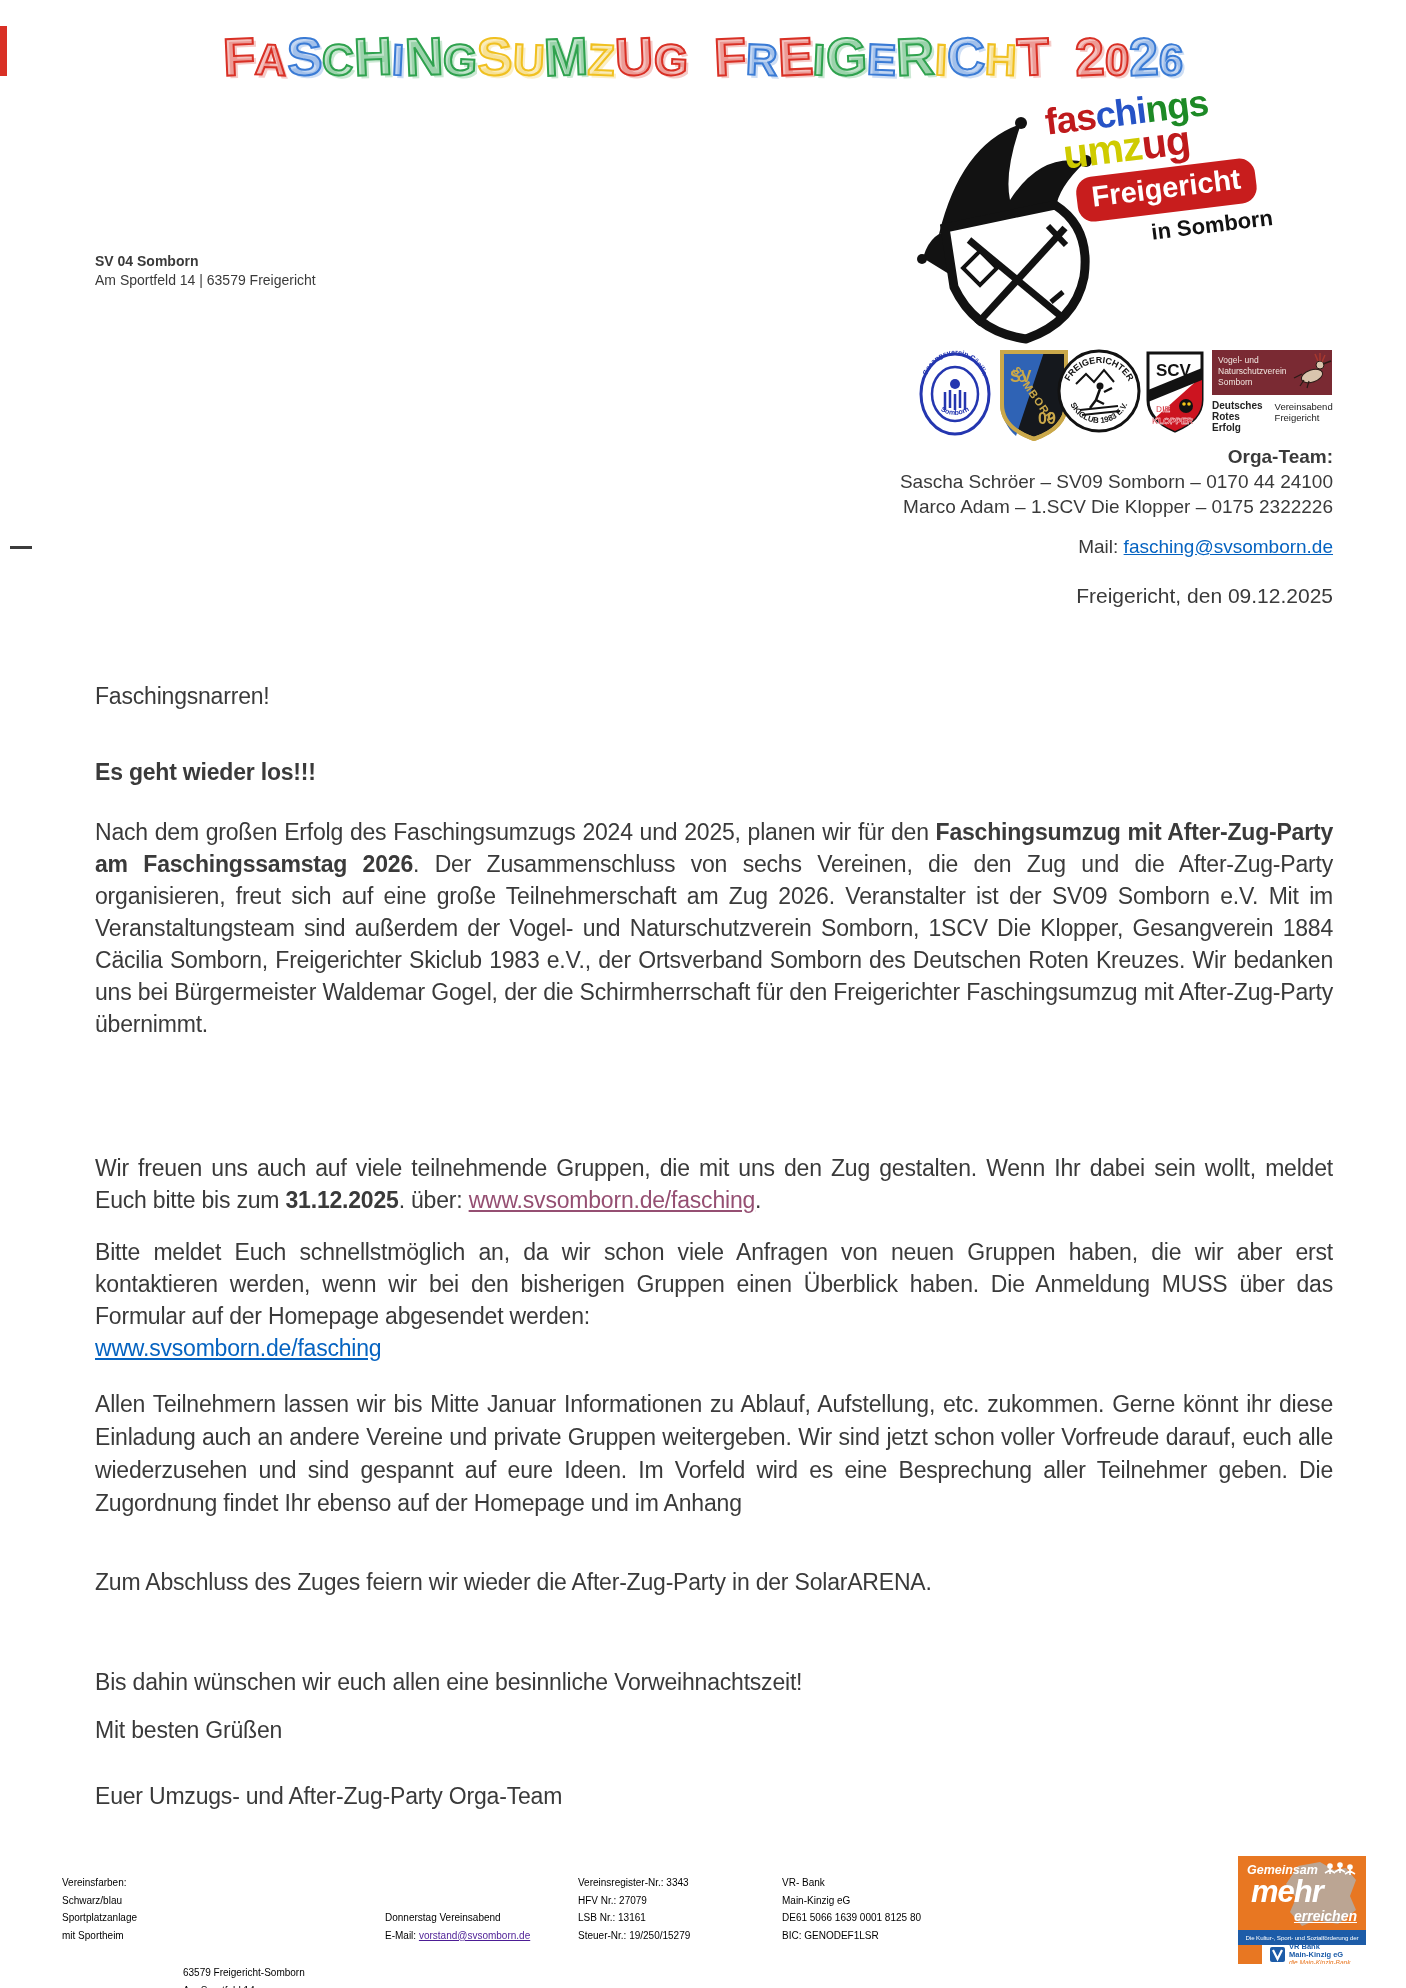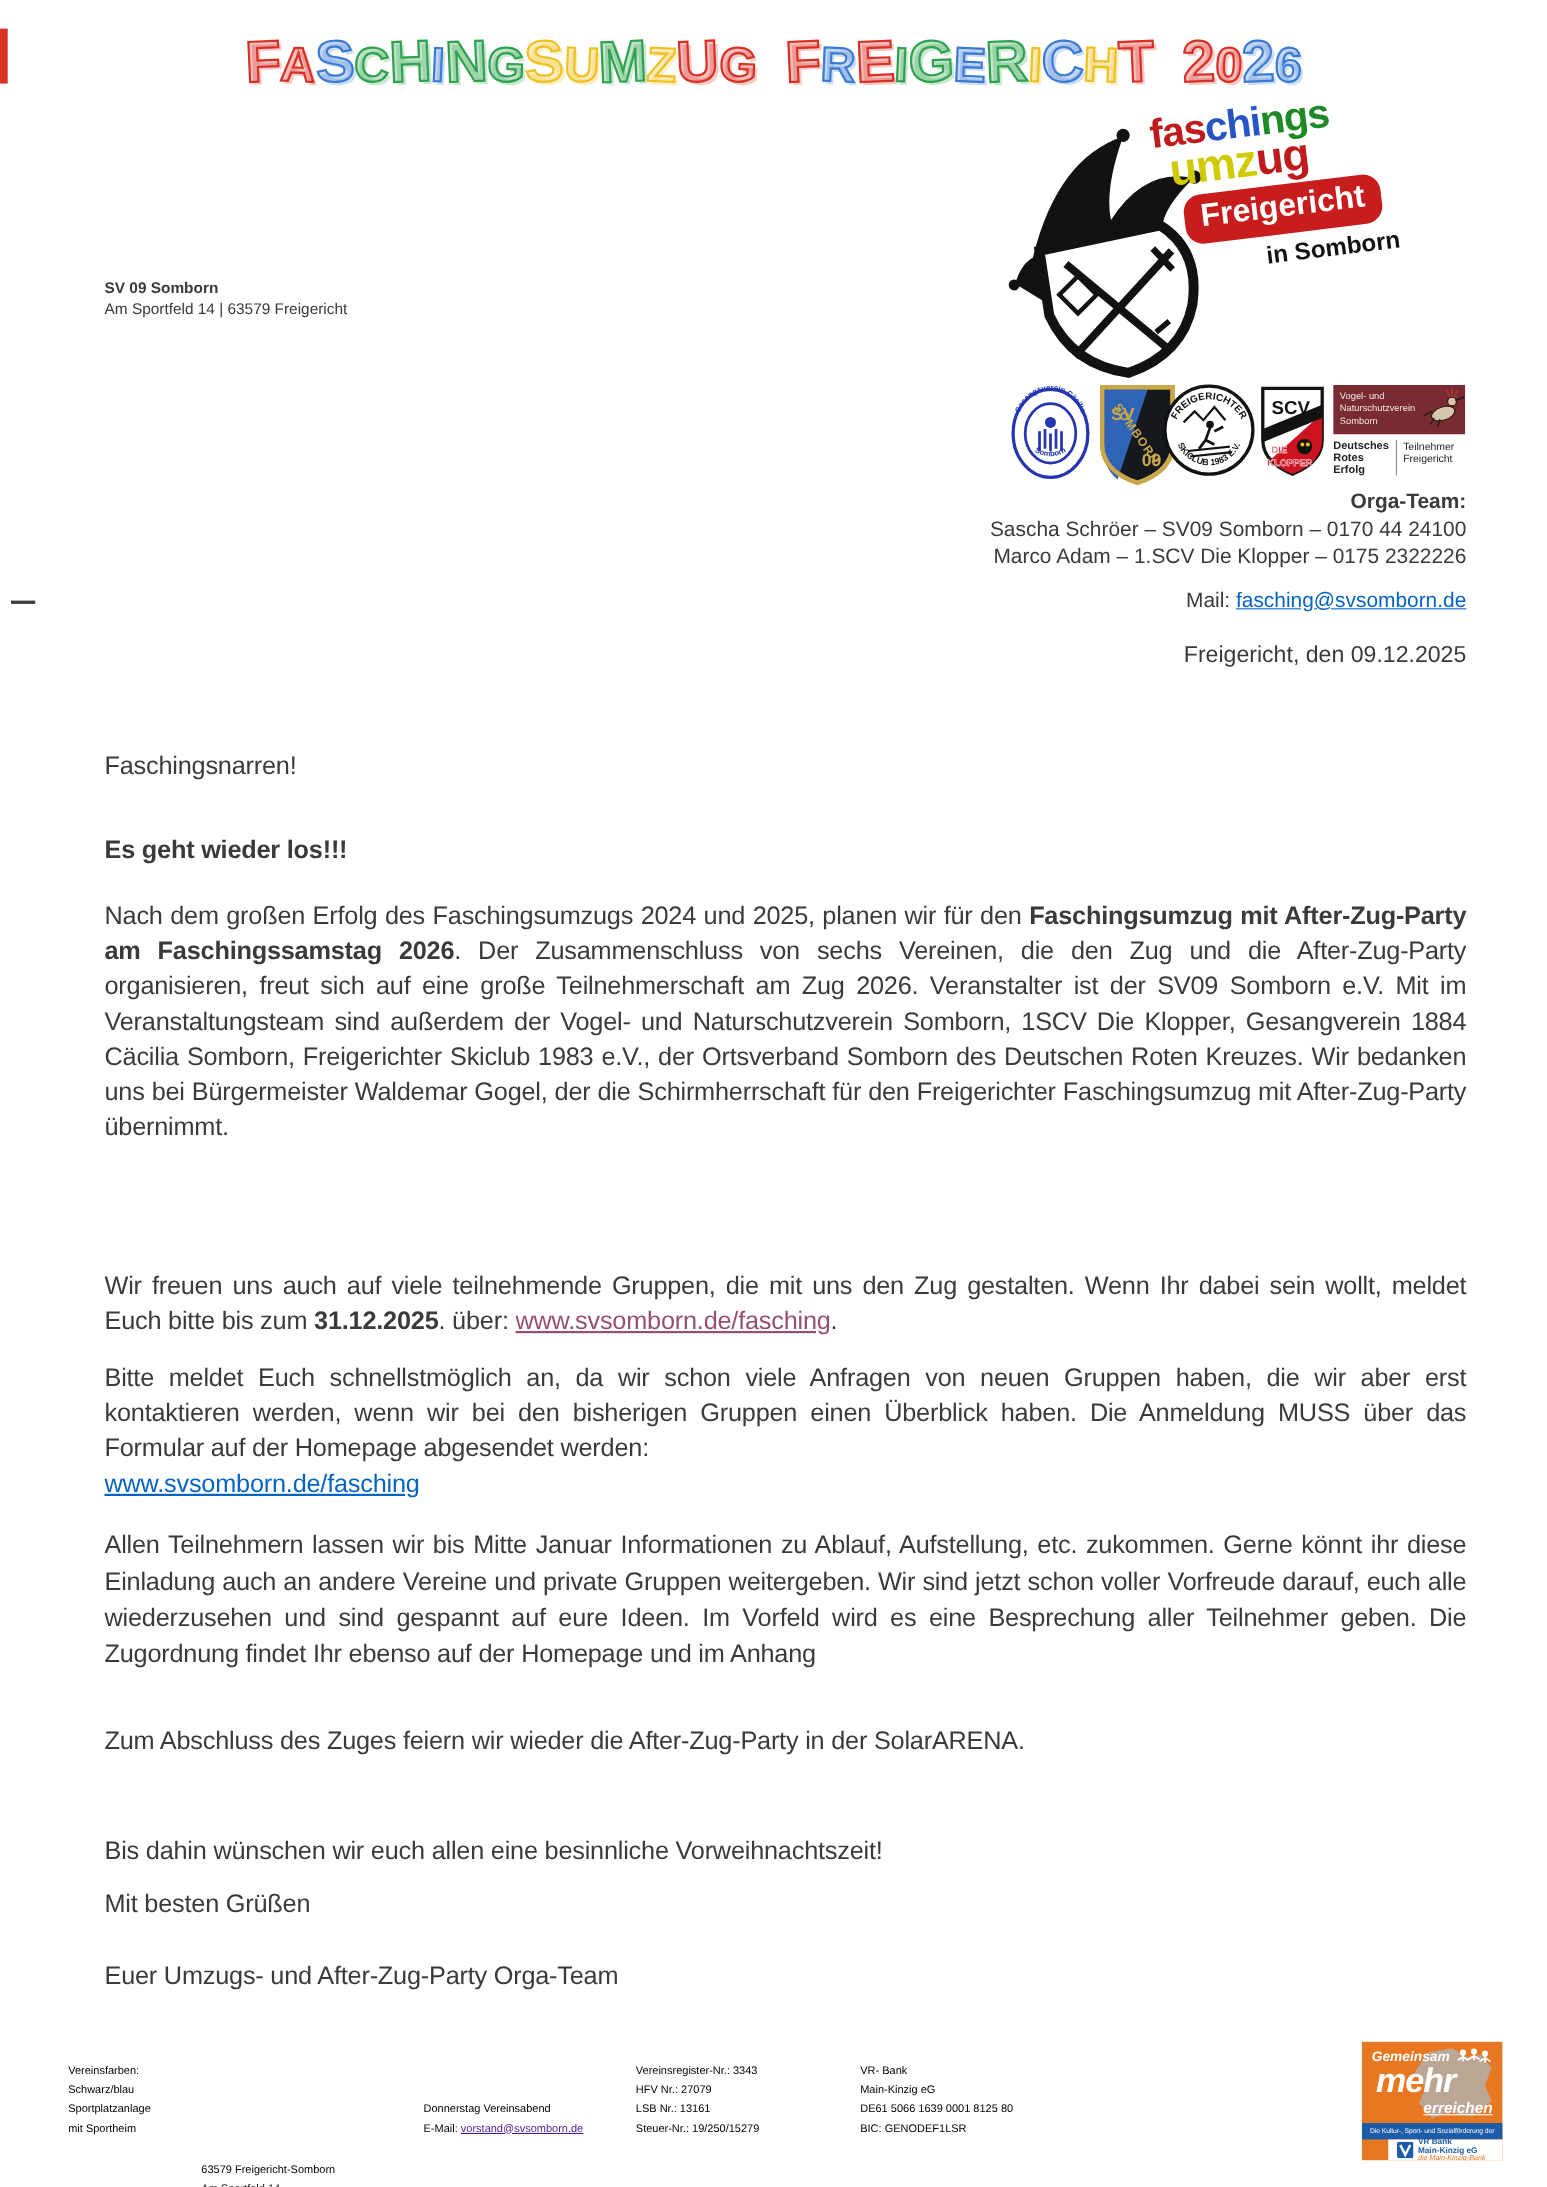--- a/index.html
+++ b/index.html
@@ -92,21 +92,21 @@
 </style>
 </head>
 <body>
 
 <div id="red-edge"></div>
 <div id="fold-mark"></div>
 
 <div id="title"><span class="tletter" style="color: rgba(217, 48, 37, 0.3); -webkit-text-stroke: 2px rgb(217, 48, 37); text-shadow: rgba(217, 48, 37, 0.25) 3px 3px 0px; font-size: 53px; transform: rotate(-2.5deg);">F</span><span class="tletter" style="color: rgba(217, 48, 37, 0.3); -webkit-text-stroke: 2px rgb(217, 48, 37); text-shadow: rgba(217, 48, 37, 0.25) 3px 3px 0px; font-size: 44px; transform: rotate(2.5deg);">a</span><span class="tletter" style="color: rgba(58, 123, 213, 0.3); -webkit-text-stroke: 2px rgb(58, 123, 213); text-shadow: rgba(58, 123, 213, 0.25) 3px 3px 0px; font-size: 53px; transform: rotate(-2.5deg);">s</span><span class="tletter" style="color: rgba(47, 162, 78, 0.3); -webkit-text-stroke: 2px rgb(47, 162, 78); text-shadow: rgba(47, 162, 78, 0.25) 3px 3px 0px; font-size: 44px; transform: rotate(2.5deg);">c</span><span class="tletter" style="color: rgba(47, 162, 78, 0.3); -webkit-text-stroke: 2px rgb(47, 162, 78); text-shadow: rgba(47, 162, 78, 0.25) 3px 3px 0px; font-size: 53px; transform: rotate(-2.5deg);">h</span><span class="tletter" style="color: rgba(58, 123, 213, 0.3); -webkit-text-stroke: 2px rgb(58, 123, 213); text-shadow: rgba(58, 123, 213, 0.25) 3px 3px 0px; font-size: 44px; transform: rotate(2.5deg);">i</span><span class="tletter" style="color: rgba(47, 162, 78, 0.3); -webkit-text-stroke: 2px rgb(47, 162, 78); text-shadow: rgba(47, 162, 78, 0.25) 3px 3px 0px; font-size: 53px; transform: rotate(-2.5deg);">n</span><span class="tletter" style="color: rgba(47, 162, 78, 0.3); -webkit-text-stroke: 2px rgb(47, 162, 78); text-shadow: rgba(47, 162, 78, 0.25) 3px 3px 0px; font-size: 44px; transform: rotate(2.5deg);">g</span><span class="tletter" style="color: rgba(240, 192, 32, 0.3); -webkit-text-stroke: 2px rgb(240, 192, 32); text-shadow: rgba(240, 192, 32, 0.25) 3px 3px 0px; font-size: 53px; transform: rotate(-2.5deg);">s</span><span class="tletter" style="color: rgba(240, 192, 32, 0.3); -webkit-text-stroke: 2px rgb(240, 192, 32); text-shadow: rgba(240, 192, 32, 0.25) 3px 3px 0px; font-size: 44px; transform: rotate(2.5deg);">u</span><span class="tletter" style="color: rgba(47, 162, 78, 0.3); -webkit-text-stroke: 2px rgb(47, 162, 78); text-shadow: rgba(47, 162, 78, 0.25) 3px 3px 0px; font-size: 53px; transform: rotate(-2.5deg);">m</span><span class="tletter" style="color: rgba(240, 192, 32, 0.3); -webkit-text-stroke: 2px rgb(240, 192, 32); text-shadow: rgba(240, 192, 32, 0.25) 3px 3px 0px; font-size: 44px; transform: rotate(2.5deg);">z</span><span class="tletter" style="color: rgba(217, 48, 37, 0.3); -webkit-text-stroke: 2px rgb(217, 48, 37); text-shadow: rgba(217, 48, 37, 0.25) 3px 3px 0px; font-size: 53px; transform: rotate(-2.5deg);">u</span><span class="tletter" style="color: rgba(217, 48, 37, 0.3); -webkit-text-stroke: 2px rgb(217, 48, 37); text-shadow: rgba(217, 48, 37, 0.25) 3px 3px 0px; font-size: 44px; transform: rotate(2.5deg);">g</span><span class="tspace"></span><span class="tletter" style="color: rgba(217, 48, 37, 0.3); -webkit-text-stroke: 2px rgb(217, 48, 37); text-shadow: rgba(217, 48, 37, 0.25) 3px 3px 0px; font-size: 53px; transform: rotate(-2.5deg);">F</span><span class="tletter" style="color: rgba(58, 123, 213, 0.3); -webkit-text-stroke: 2px rgb(58, 123, 213); text-shadow: rgba(58, 123, 213, 0.25) 3px 3px 0px; font-size: 44px; transform: rotate(2.5deg);">r</span><span class="tletter" style="color: rgba(217, 48, 37, 0.3); -webkit-text-stroke: 2px rgb(217, 48, 37); text-shadow: rgba(217, 48, 37, 0.25) 3px 3px 0px; font-size: 53px; transform: rotate(-2.5deg);">e</span><span class="tletter" style="color: rgba(47, 162, 78, 0.3); -webkit-text-stroke: 2px rgb(47, 162, 78); text-shadow: rgba(47, 162, 78, 0.25) 3px 3px 0px; font-size: 44px; transform: rotate(2.5deg);">i</span><span class="tletter" style="color: rgba(47, 162, 78, 0.3); -webkit-text-stroke: 2px rgb(47, 162, 78); text-shadow: rgba(47, 162, 78, 0.25) 3px 3px 0px; font-size: 53px; transform: rotate(-2.5deg);">g</span><span class="tletter" style="color: rgba(58, 123, 213, 0.3); -webkit-text-stroke: 2px rgb(58, 123, 213); text-shadow: rgba(58, 123, 213, 0.25) 3px 3px 0px; font-size: 44px; transform: rotate(2.5deg);">e</span><span class="tletter" style="color: rgba(47, 162, 78, 0.3); -webkit-text-stroke: 2px rgb(47, 162, 78); text-shadow: rgba(47, 162, 78, 0.25) 3px 3px 0px; font-size: 53px; transform: rotate(-2.5deg);">r</span><span class="tletter" style="color: rgba(240, 192, 32, 0.3); -webkit-text-stroke: 2px rgb(240, 192, 32); text-shadow: rgba(240, 192, 32, 0.25) 3px 3px 0px; font-size: 44px; transform: rotate(2.5deg);">i</span><span class="tletter" style="color: rgba(58, 123, 213, 0.3); -webkit-text-stroke: 2px rgb(58, 123, 213); text-shadow: rgba(58, 123, 213, 0.25) 3px 3px 0px; font-size: 53px; transform: rotate(-2.5deg);">c</span><span class="tletter" style="color: rgba(240, 192, 32, 0.3); -webkit-text-stroke: 2px rgb(240, 192, 32); text-shadow: rgba(240, 192, 32, 0.25) 3px 3px 0px; font-size: 44px; transform: rotate(2.5deg);">h</span><span class="tletter" style="color: rgba(217, 48, 37, 0.3); -webkit-text-stroke: 2px rgb(217, 48, 37); text-shadow: rgba(217, 48, 37, 0.25) 3px 3px 0px; font-size: 53px; transform: rotate(-2.5deg);">t</span><span class="tspace"></span><span class="tletter" style="color: rgba(217, 48, 37, 0.3); -webkit-text-stroke: 2px rgb(217, 48, 37); text-shadow: rgba(217, 48, 37, 0.25) 3px 3px 0px; font-size: 53px; transform: rotate(-2.5deg);">2</span><span class="tletter" style="color: rgba(217, 48, 37, 0.3); -webkit-text-stroke: 2px rgb(217, 48, 37); text-shadow: rgba(217, 48, 37, 0.25) 3px 3px 0px; font-size: 44px; transform: rotate(2.5deg);">0</span><span class="tletter" style="color: rgba(58, 123, 213, 0.3); -webkit-text-stroke: 2px rgb(58, 123, 213); text-shadow: rgba(58, 123, 213, 0.25) 3px 3px 0px; font-size: 53px; transform: rotate(-2.5deg);">2</span><span class="tletter" style="color: rgba(58, 123, 213, 0.3); -webkit-text-stroke: 2px rgb(58, 123, 213); text-shadow: rgba(58, 123, 213, 0.25) 3px 3px 0px; font-size: 44px; transform: rotate(2.5deg);">6</span></div>
 
 <div id="sender">
-  <div class="name">SV 09 Somborn</div>
+  <div class="name">SV 04 Somborn</div>
   <div>Am Sportfeld 14 | 63579 Freigericht</div>
 </div>
 
 <div id="logo-block">
   <svg id="hat-svg" width="212" height="248" viewBox="0 0 212 248">
     <path d="M34 128 Q56 38 116 18 Q99 66 105 94 Q136 46 180 56 Q153 82 151 102 Z" fill="#121212"></path>
     <circle cx="116" cy="17" r="6" fill="#121212"></circle>
     <circle cx="181" cy="55" r="6" fill="#121212"></circle>
     <path d="M18 152 Q28 116 64 127 L57 176 Z" fill="#121212"></path>
     <circle cx="17" cy="153" r="5" fill="#121212"></circle>
@@ -197,21 +197,21 @@
   </svg>
 
   <div id="drk-block">
     <div class="l">
       <div>Deutsches</div>
       <div>Rotes</div>
       <div>Erfolg</div>
     </div>
     <div class="d"></div>
     <div class="r">
-      <div>Teilnehmer</div>
+      <div>Vereinsabend</div>
       <div>Freigericht</div>
     </div>
   </div>
 </div>
 
 <div id="orga" class="right-block">
   <div class="h">Orga-Team:</div>
   <div>Sascha Schröer – SV09 Somborn – 0170 44 24100</div>
   <div>Marco Adam – 1.SCV Die Klopper – 0175 2322226</div>
 </div>

